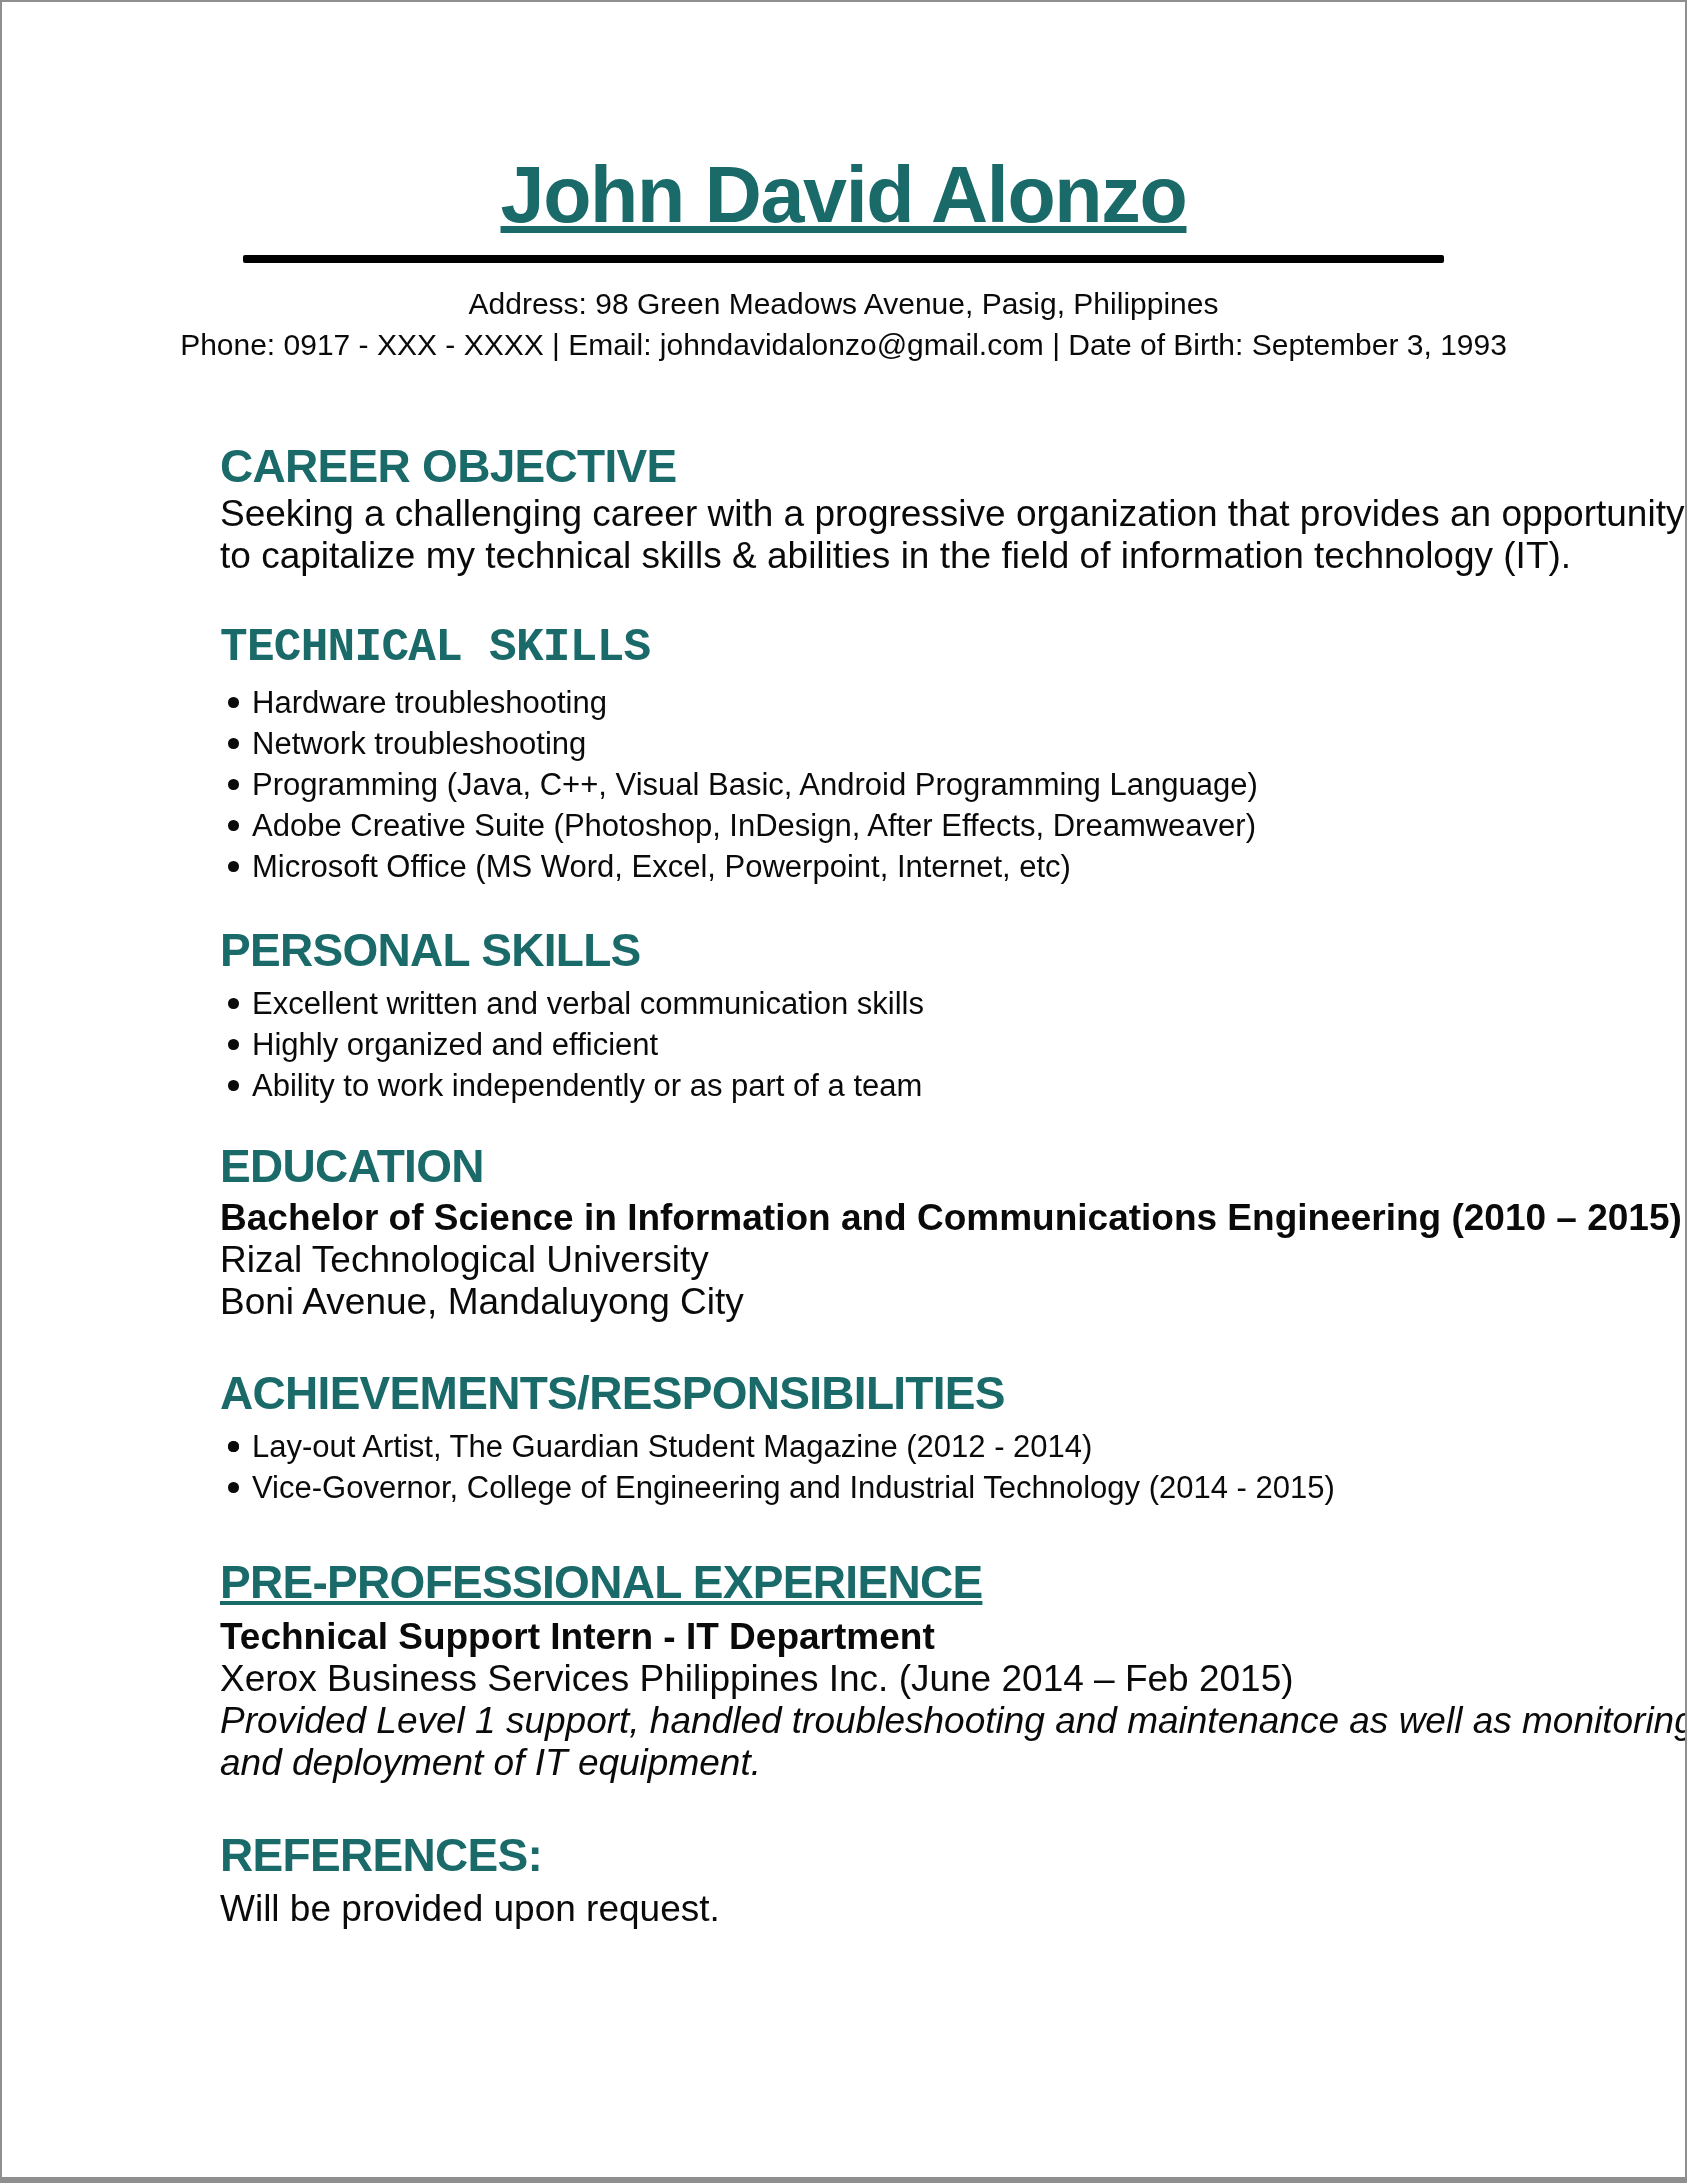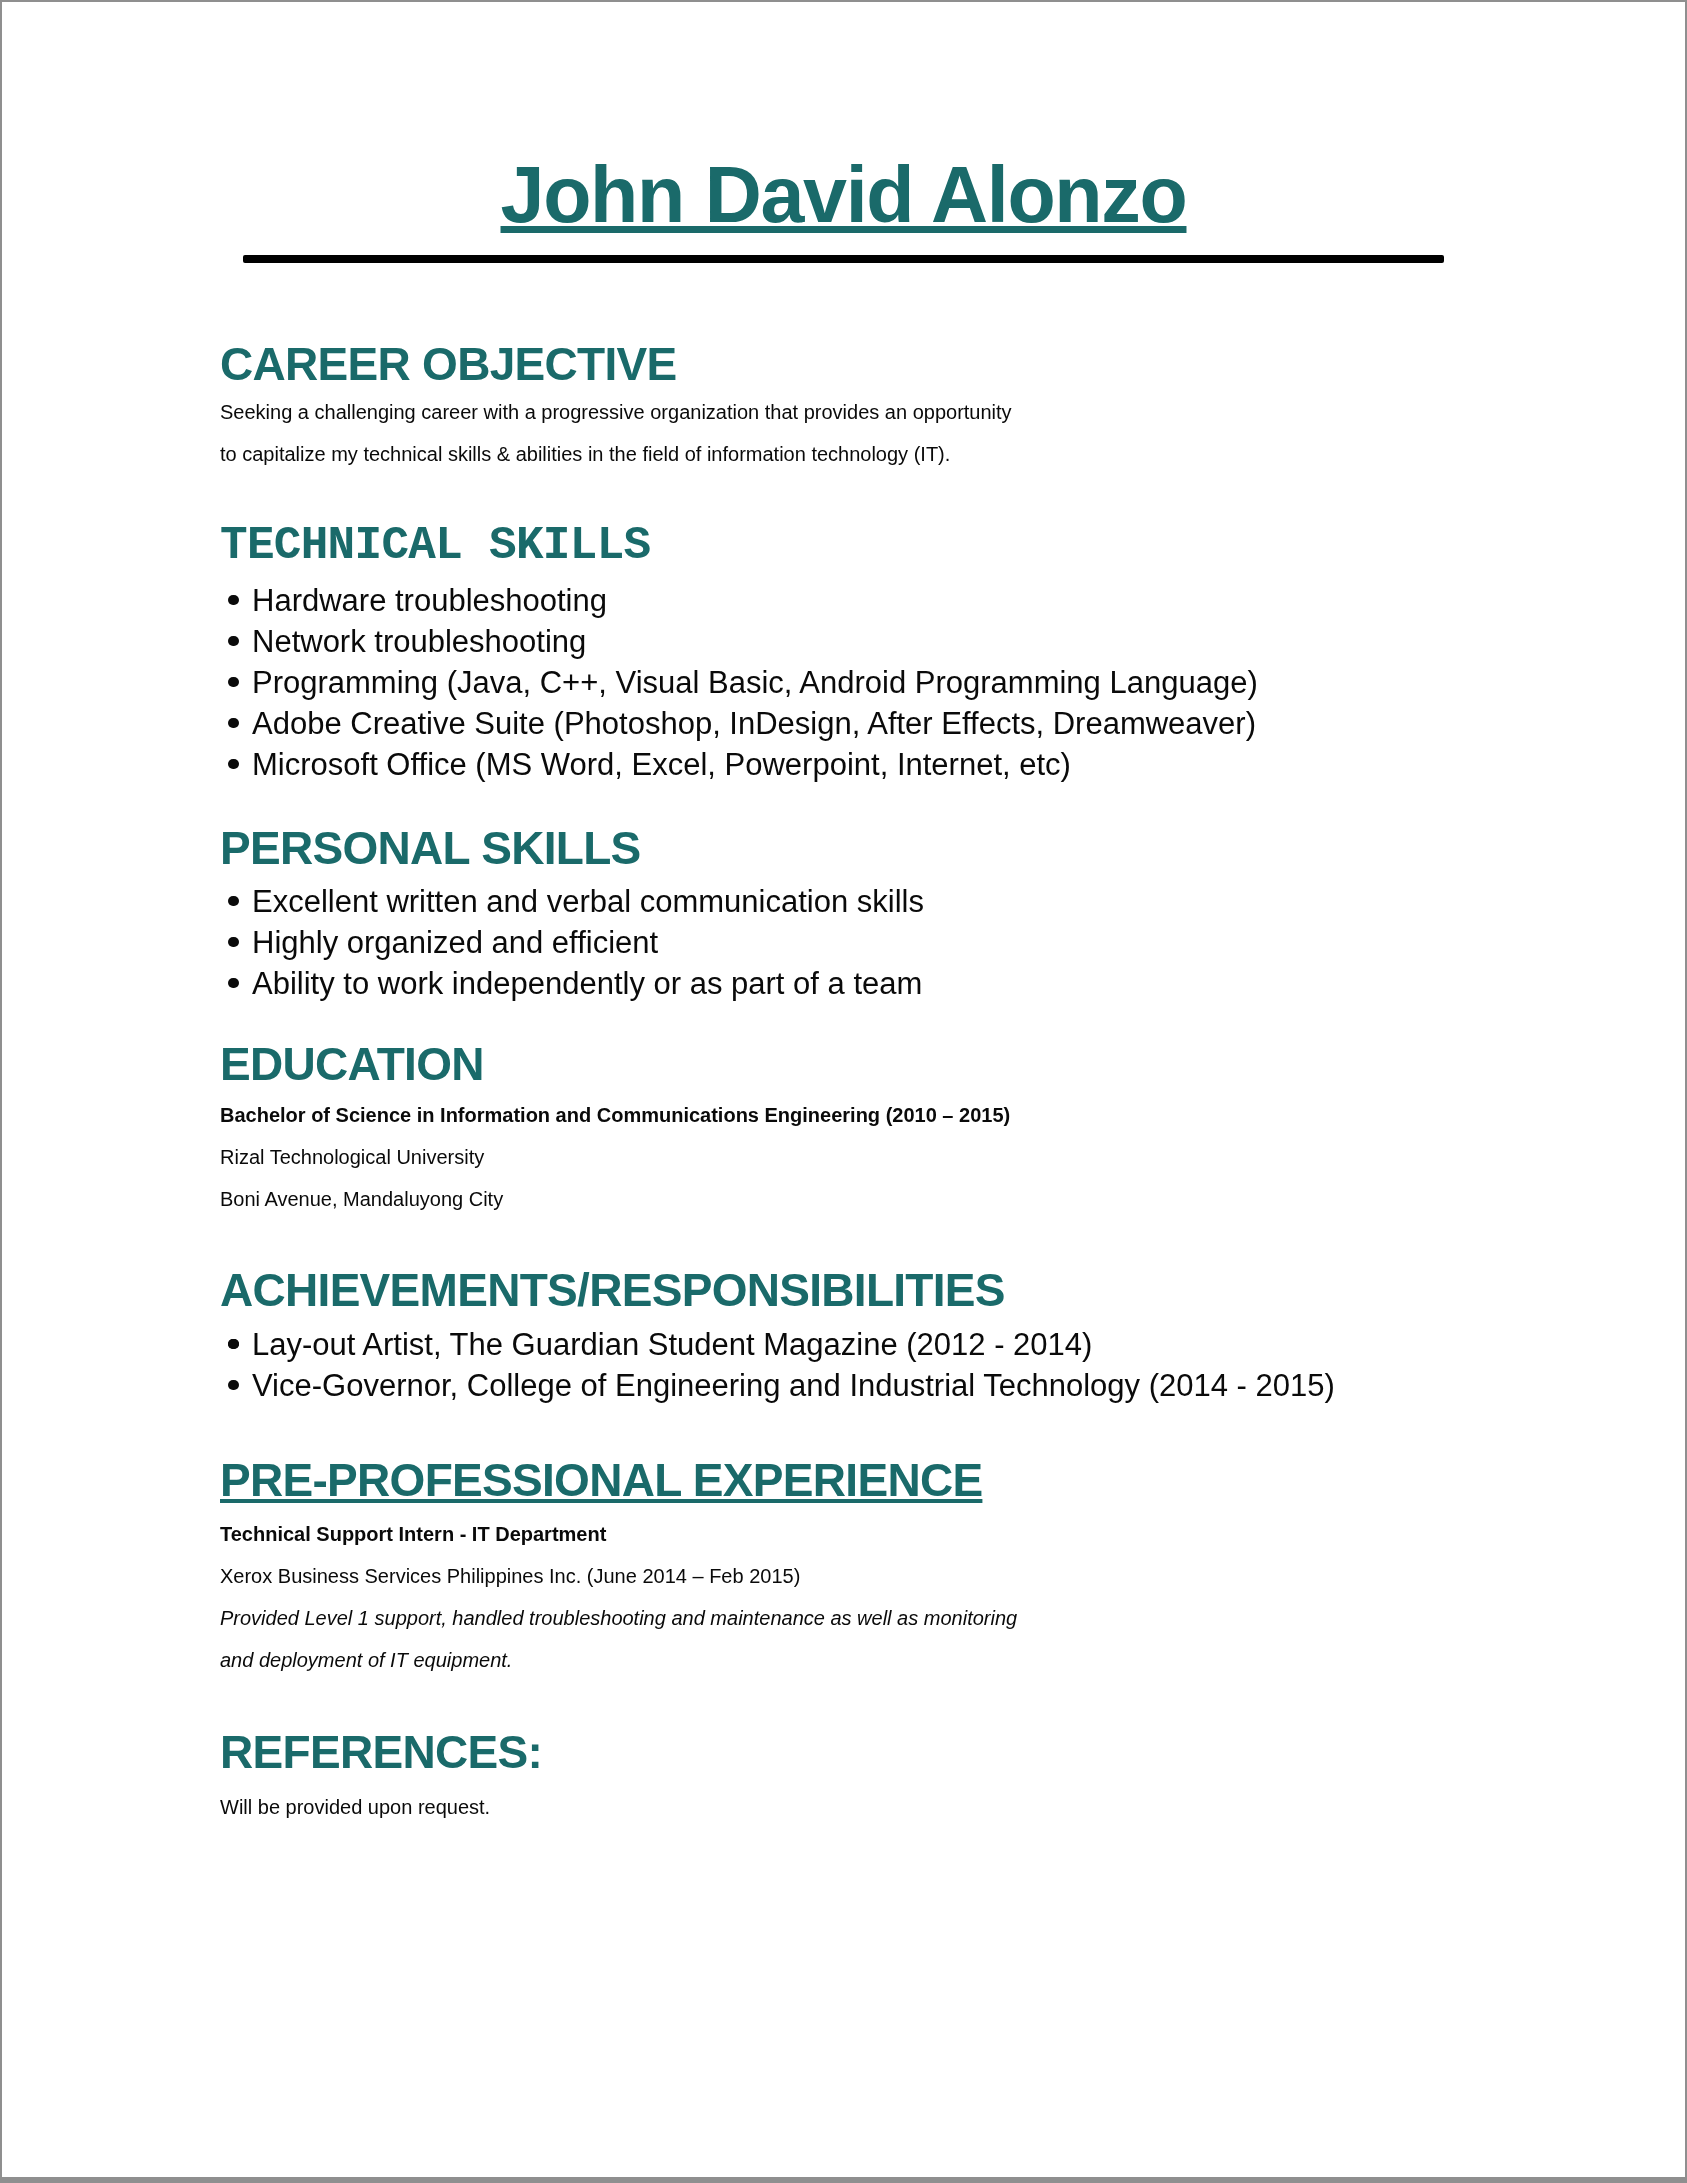--- a/index.html
+++ b/index.html
@@ -56,21 +56,21 @@
   }
   .mt-career    { margin-top: 75px; }
   .mt-technical { margin-top: 45px; font-family: Liberation Mono, monospace; }
   .mt-personal  { margin-top: 37px; }
   .mt-education { margin-top: 34px; }
   .mt-achieve   { margin-top: 44px; }
   .mt-preprof   { margin-top: 48px; text-decoration: underline; }
   .mt-ref       { margin-top: 45px; }
   .para { margin-top: 0; }
   .para .line, .detail-line {
-    font-size: 20px;
+    font-size: 37px;
     line-height: 42px;
     white-space: nowrap;
   }
   .details { margin-top: 3.3px; }
   .exp-details { margin-top: 6.6px; }
   .bold   { font-weight: 700; }
   .italic { font-style: italic; }
   .ref-text { margin-top: 6.6px; }
   
   ul.bullets {
@@ -96,20 +96,24 @@
     background: #0a0a0a;
   }
 </style>
 </head>
 <body>
 
 <div class="page">
 
   <div class="name">John David Alonzo</div>
   <div class="rule"></div>
+  <div class="contact">
+    <div class="contact-line">Address: 98 Green Meadows Avenue, Pasig, Philippines</div>
+    <div class="contact-line">Phone: 0917 - XXX - XXXX | Email: johndavidalonzo@gmail.com | Date of Birth: September 3, 1993</div>
+  </div>
 
   <div class="content">
 
     <div class="section-heading mt-career">CAREER OBJECTIVE</div>
     <div class="para">
 
     <div class="line">Seeking a challenging career with a progressive organization that provides an opportunity</div>
         <div class="line">to capitalize my technical skills &amp; abilities in the field of information technology (IT).</div>
       </div>
 

